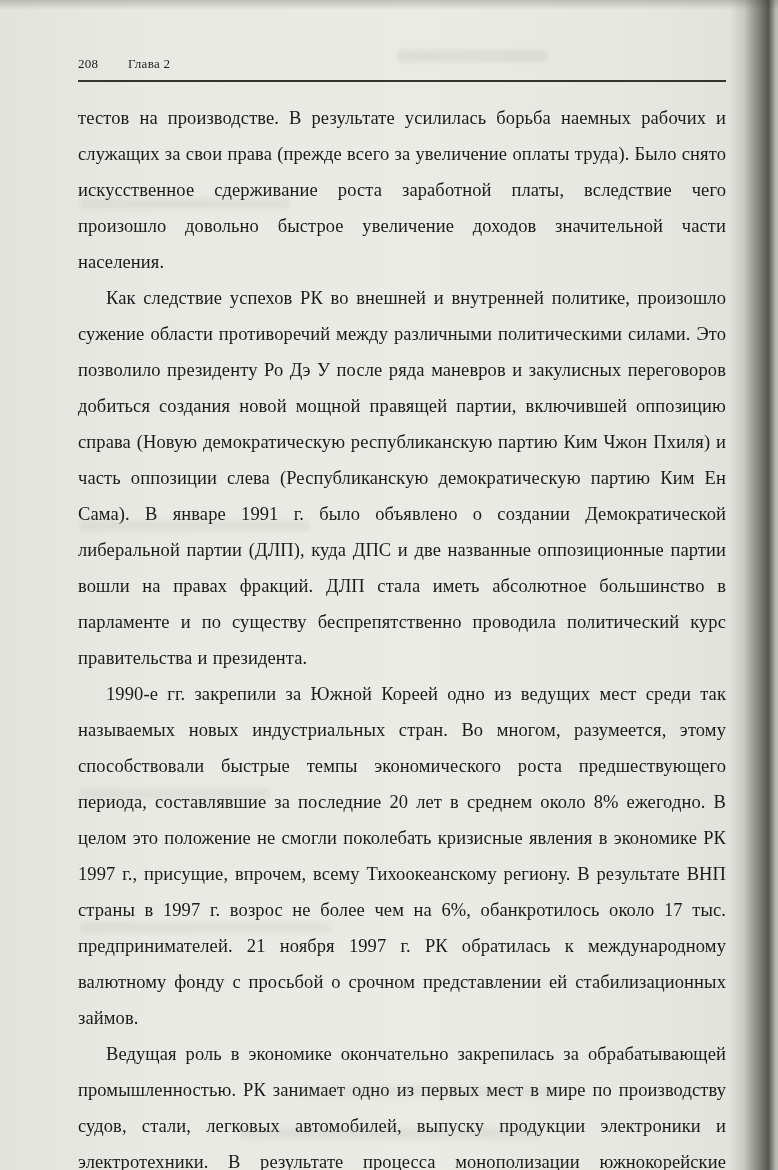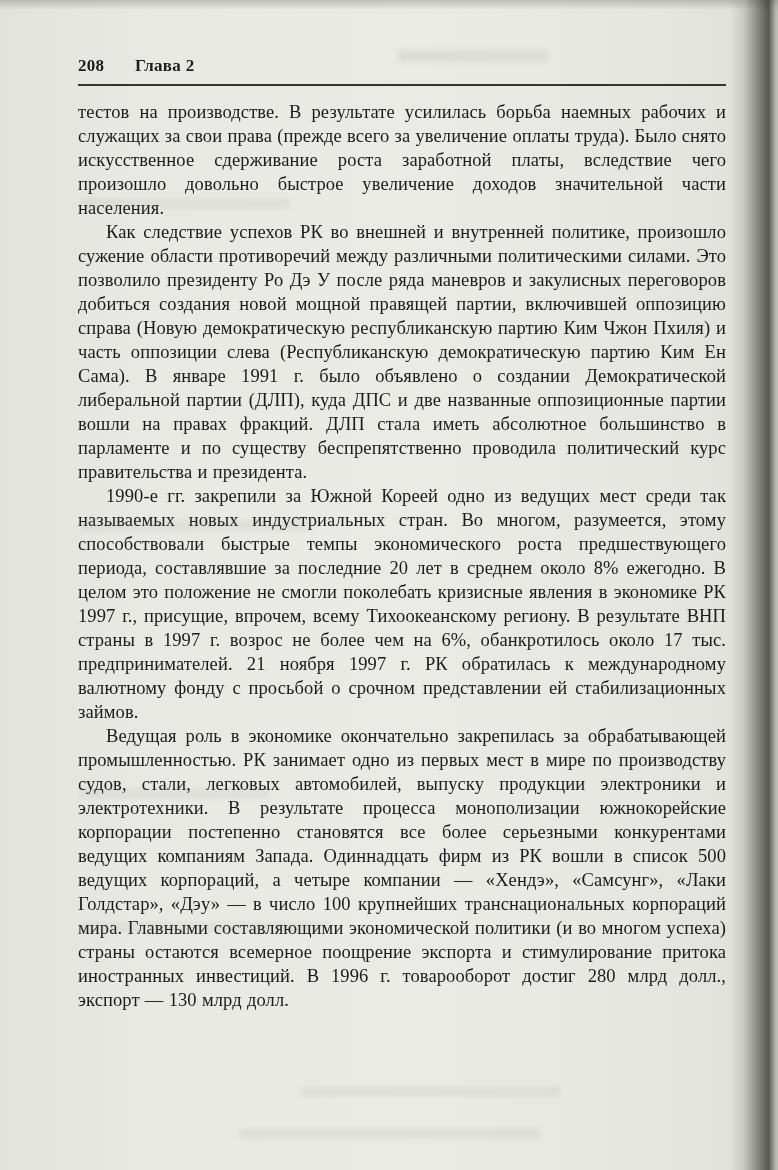--- a/index.html
+++ b/index.html
@@ -42,41 +42,41 @@
     background: linear-gradient(180deg, rgba(90,90,85,0.30), rgba(90,90,85,0));
     pointer-events: none;
   }
   .page-header {
     position: absolute;
     top: 56px;
     left: 78px;
     width: 648px;
     padding-bottom: 8px;
     border-bottom: 2px solid #35342f;
-    font-size: 17px;
-    font-weight: bold;
+    font-size: 13px;
+    font-weight: normal;
     letter-spacing: 0.3px;
   }
   .page-number {
     display: inline-block;
     margin-right: 26px;
   }
   .chapter-title {
     display: inline-block;
   }
   .text-block {
     position: absolute;
     top: 100px;
     left: 78px;
     width: 648px;
   }
   .text-block p {
     margin: 0;
     font-size: 18.5px;
-    line-height: 24px;
+    line-height: 36px;
     text-align: justify;
     text-indent: 28px;
     letter-spacing: 0.1px;
     word-spacing: 0.5px;
   }
   .text-block p.no-indent {
     text-indent: 0;
   }
   
   .bleed {

